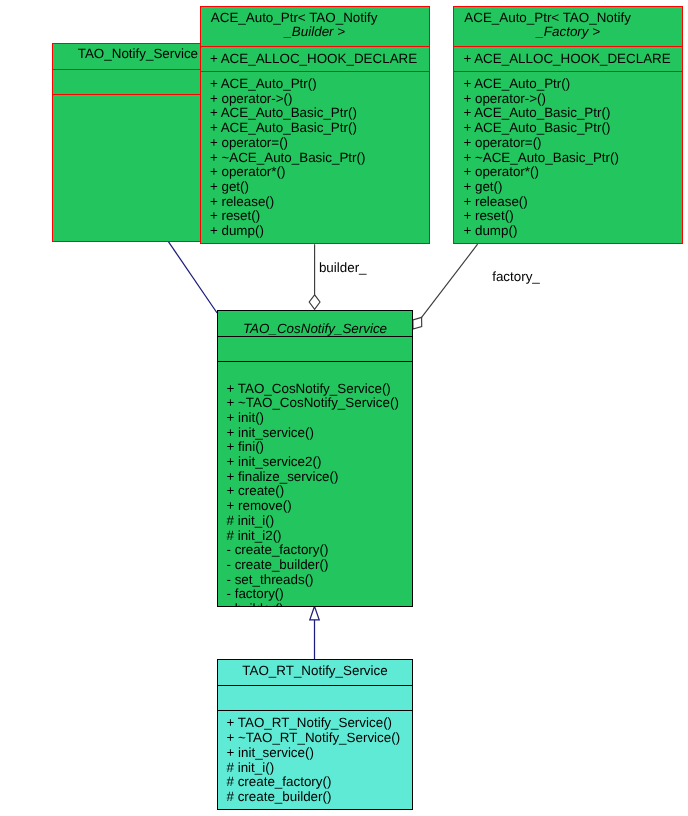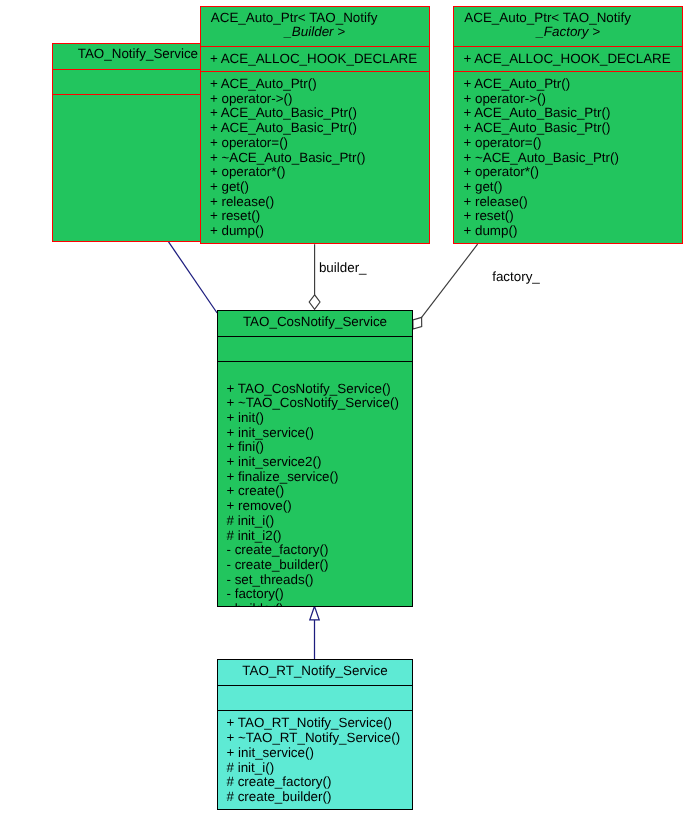--- a/index.html
+++ b/index.html
@@ -154,21 +154,21 @@
 <span class="row">+ get()</span>
 <span class="row">+ release()</span>
 <span class="row">+ reset()</span>
 <span class="row">+ dump()</span></div>
     </div>
     <div class="border"></div>
   </div>
 
   <div class="node black" style="left:217.2px; top:310.0px; width:195.6px; height:296.9px;">
     <div class="sec t" style="top:0; height:25.7px;">
-      <div class="ttl" style="padding-top:5.0px;">TAO_CosNotify_Service</div>
+      <div class="ttl" style="padding-top:12px;font-style:italic;">TAO_CosNotify_Service</div>
     </div>
     <div class="hr" style="top:25.7px;"></div>
     <div class="sec a" style="top:25.7px; height:24.8px;"></div>
     <div class="hr" style="top:50.5px;"></div>
     <div class="sec m" style="top:66px; bottom:0;">
       <div class="rows" style="padding:5.5px 0 0 9.3px;"><span class="row">+ TAO_CosNotify_Service()</span>
 <span class="row">+ ~TAO_CosNotify_Service()</span>
 <span class="row">+ init()</span>
 <span class="row">+ init_service()</span>
 <span class="row">+ fini()</span>

